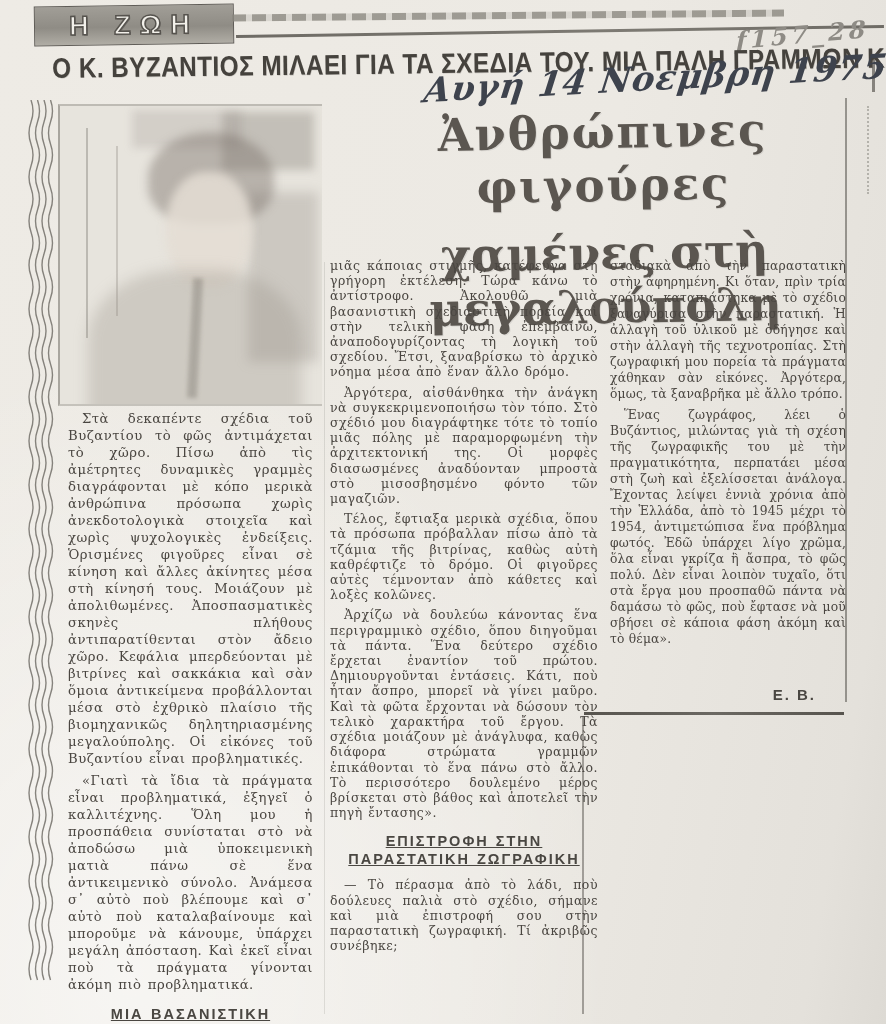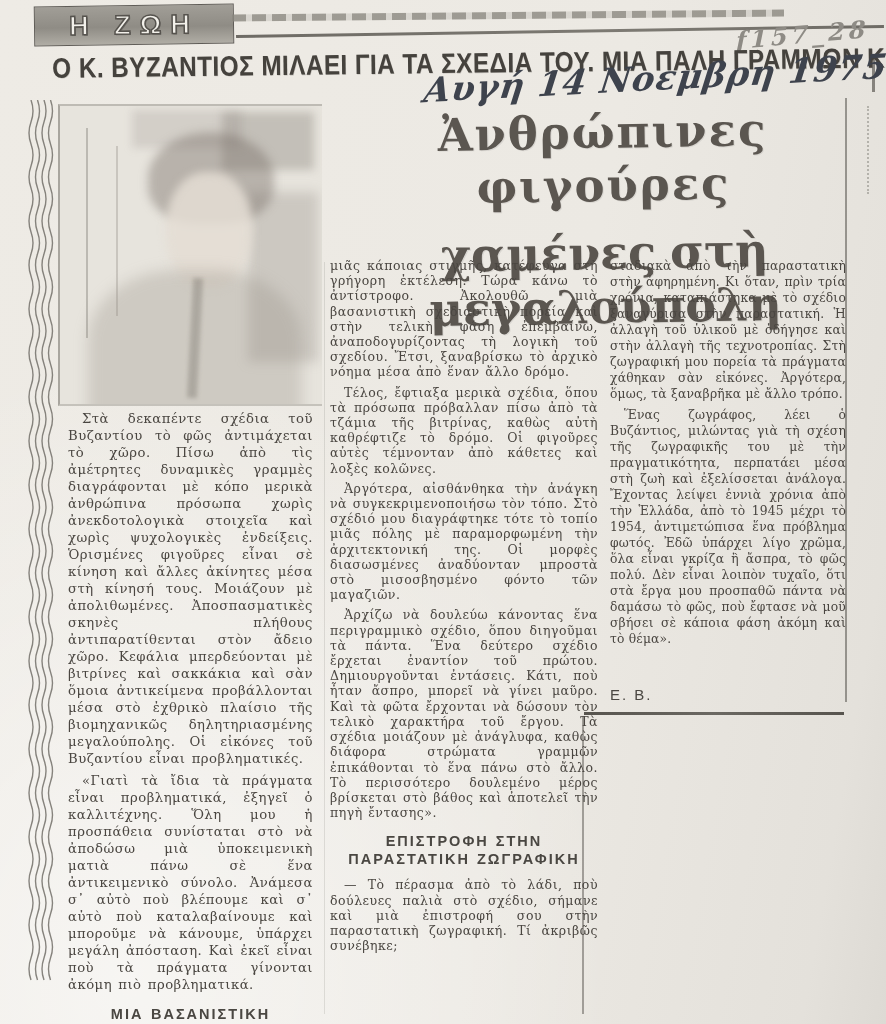--- a/index.html
+++ b/index.html
@@ -65,24 +65,24 @@
   .col p{margin:0 0 5px 0;text-indent:14px;}
   .col p.cont{text-indent:0;}
   .col-left{left:68px;top:410px;width:245px;height:614px;overflow:hidden;
     font-size:13.2px;line-height:17px;letter-spacing:.5px;word-spacing:1.5px;}
   .col-mid{left:330px;top:258px;width:268px;height:766px;overflow:hidden;
     font-size:12.5px;line-height:15.2px;letter-spacing:.5px;word-spacing:1px;}
   .col-right{left:610px;top:258px;width:236px;height:436px;overflow:hidden;
     font-size:12.3px;line-height:16px;letter-spacing:.2px;}
   .subhead{font-family:"Liberation Sans",sans-serif;font-weight:700;text-align:center;
     font-size:14.5px;line-height:18px;letter-spacing:2px;color:#4a4742;margin:12px 0 9px;
-    white-space:pre-line;text-indent:0;}
-  .signature{position:absolute;left:610px;top:686px;width:236px;text-align:left;
+    white-space:pre-line;text-indent:0;text-decoration:underline;}
+  .signature{position:absolute;left:610px;top:686px;width:236px;text-align:right;
     padding-right:30px;box-sizing:border-box;font-family:"Liberation Sans",sans-serif;
-    font-weight:400;font-size:15px;letter-spacing:2px;color:#4a4742;}
+    font-weight:700;font-size:15px;letter-spacing:2px;color:#4a4742;}
   
   .end-rule{position:absolute;left:584px;top:712px;width:260px;height:3px;
     background:linear-gradient(90deg,#57544e,#6b6862 50%,#57544e);}
   .vr-right{position:absolute;left:845px;top:98px;width:2px;height:604px;background:rgba(70,67,62,.5);}
   .vr-right-dotted{position:absolute;left:867px;top:106px;height:88px;width:0;
     border-left:2px dotted rgba(120,117,110,.45);}
   .vr-mid-bottom{position:absolute;left:582px;top:716px;width:2px;height:298px;background:rgba(70,67,62,.45);}
   .vr-leftmid{position:absolute;left:324px;top:262px;width:1px;height:752px;background:rgba(90,87,80,.15);}
 </style>
 </head>
@@ -133,22 +133,22 @@
   <section class="col col-left">
     <p>Στὰ δεκαπέντε σχέδια τοῦ Βυζαντίου τὸ φῶς ἀντιμάχεται τὸ χῶρο. Πίσω ἀπὸ τὶς ἀμέτρητες δυναμικὲς γραμμὲς διαγράφονται μὲ κόπο μερικὰ ἀνθρώπινα πρόσωπα χωρὶς ἀνεκδοτολογικὰ στοιχεῖα καὶ χωρὶς ψυχολογικὲς ἐνδείξεις. Ὁρισμένες φιγοῦρες εἶναι σὲ κίνηση καὶ ἄλλες ἀκίνητες μέσα στὴ κίνησή τους. Μοιάζουν μὲ ἀπολιθωμένες. Ἀποσπασματικὲς σκηνὲς πλήθους ἀντιπαρατίθενται στὸν ἄδειο χῶρο. Κεφάλια μπερδεύονται μὲ βιτρίνες καὶ σακκάκια καὶ σὰν ὅμοια ἀντικείμενα προβάλλονται μέσα στὸ ἐχθρικὸ πλαίσιο τῆς βιομηχανικῶς δηλητηριασμένης μεγαλούπολης. Οἱ εἰκόνες τοῦ Βυζαντίου εἶναι προβληματικές.</p>
     <p>«Γιατὶ τὰ ἴδια τὰ πράγματα εἶναι προβληματικά, ἐξηγεῖ ὁ καλλιτέχνης. Ὅλη μου ἡ προσπάθεια συνίσταται στὸ νὰ ἀποδώσω μιὰ ὑποκειμενικὴ ματιὰ πάνω σὲ ἕνα ἀντικειμενικὸ σύνολο. Ἀνάμεσα σ᾽ αὐτὸ ποὺ βλέπουμε καὶ σ᾽ αὐτὸ ποὺ καταλαβαίνουμε καὶ μποροῦμε νὰ κάνουμε, ὑπάρχει μεγάλη ἀπόσταση. Καὶ ἐκεῖ εἶναι ποὺ τὰ πράγματα γίνονται ἀκόμη πιὸ προβληματικά.</p>
     <h3 class="subhead">ΜΙΑ ΒΑΣΑΝΙΣΤΙΚΗ
 ΣΧΕΔΙΑΣΤΙΚΗ ΠΟΡΕΙΑ</h3>
 
   </section>
 
   <section class="col col-mid">
     <p class="cont">μιᾶς κάποιας στιγμῆς, κατέφευγα στὴ γρήγορη ἐκτέλεση. Τώρα κάνω τὸ ἀντίστροφο. Ἀκολουθῶ μιὰ βασανιστικὴ σχεδιαστικὴ πορεία καὶ στὴν τελικὴ φάση ἐπεμβαίνω, ἀναποδογυρίζοντας τὴ λογικὴ τοῦ σχεδίου. Ἔτσι, ξαναβρίσκω τὸ ἀρχικὸ νόημα μέσα ἀπὸ ἕναν ἄλλο δρόμο.</p>
+    <p>Ἀργότερα, αἰσθάνθηκα τὴν ἀνάγκη νὰ συγκεκριμενοποιήσω τὸν τόπο. Στὸ σχέδιό μου διαγράφτηκε τότε τὸ τοπίο μιᾶς πόλης μὲ παραμορφωμένη τὴν ἀρχιτεκτονική της. Οἱ μορφὲς διασωσμένες ἀναδύονταν μπροστὰ στὸ μισοσβησμένο φόντο τῶν μαγαζιῶν.</p>
     <p>Τέλος, ἔφτιαξα μερικὰ σχέδια, ὅπου τὰ πρόσωπα πρόβαλλαν πίσω ἀπὸ τὰ τζάμια τῆς βιτρίνας, καθὼς αὐτὴ καθρέφτιζε τὸ δρόμο. Οἱ φιγοῦρες αὐτὲς τέμνονταν ἀπὸ κάθετες καὶ λοξὲς κολῶνες.</p>
-    <p>Ἀργότερα, αἰσθάνθηκα τὴν ἀνάγκη νὰ συγκεκριμενοποιήσω τὸν τόπο. Στὸ σχέδιό μου διαγράφτηκε τότε τὸ τοπίο μιᾶς πόλης μὲ παραμορφωμένη τὴν ἀρχιτεκτονική της. Οἱ μορφὲς διασωσμένες ἀναδύονταν μπροστὰ στὸ μισοσβησμένο φόντο τῶν μαγαζιῶν.</p>
     <p>Ἀρχίζω νὰ δουλεύω κάνοντας ἕνα περιγραμμικὸ σχέδιο, ὅπου διηγοῦμαι τὰ πάντα. Ἕνα δεύτερο σχέδιο ἔρχεται ἐναντίον τοῦ πρώτου. Δημιουργοῦνται ἐντάσεις. Κάτι, ποὺ ἦταν ἄσπρο, μπορεῖ νὰ γίνει μαῦρο. Καὶ τὰ φῶτα ἔρχονται νὰ δώσουν τὸν τελικὸ χαρακτήρα τοῦ ἔργου. Τὰ σχέδια μοιάζουν μὲ ἀνάγλυφα, καθὼς διάφορα στρώματα γραμμῶν ἐπικάθονται τὸ ἕνα πάνω στὸ ἄλλο. Τὸ περισσότερο δουλεμένο μέρος βρίσκεται στὸ βάθος καὶ ἀποτελεῖ τὴν πηγὴ ἔντασης».</p>
     <h3 class="subhead">ΕΠΙΣΤΡΟΦΗ ΣΤΗΝ
 ΠΑΡΑΣΤΑΤΙΚΗ ΖΩΓΡΑΦΙΚΗ</h3>
     <p>— Τὸ πέρασμα ἀπὸ τὸ λάδι, ποὺ δούλευες παλιὰ στὸ σχέδιο, σήμανε καὶ μιὰ ἐπιστροφή σου στὴν παραστατικὴ ζωγραφική. Τί ἀκριβῶς συνέβηκε;</p>
 
   </section>
 
   <section class="col col-right">
     <p class="cont">σταδιακὰ ἀπὸ τὴν παραστατικὴ στὴν ἀφηρημένη. Κι ὅταν, πρὶν τρία χρόνια, καταπιάστηκα μὲ τὸ σχέδιο ξαναγύρισα στὴν παραστατική. Ἡ ἀλλαγὴ τοῦ ὑλικοῦ μὲ ὁδήγησε καὶ στὴν ἀλλαγὴ τῆς τεχνοτροπίας. Στὴ ζωγραφική μου πορεία τὰ πράγματα χάθηκαν σὰν εἰκόνες. Ἀργότερα, ὅμως, τὰ ξαναβρῆκα μὲ ἄλλο τρόπο.</p>
     <p>Ἕνας ζωγράφος, λέει ὁ Βυζάντιος, μιλώντας γιὰ τὴ σχέση τῆς ζωγραφικῆς του μὲ τὴν πραγματικότητα, περπατάει μέσα στὴ ζωὴ καὶ ἐξελίσσεται ἀνάλογα. Ἔχοντας λείψει ἐννιὰ χρόνια ἀπὸ τὴν Ἑλλάδα, ἀπὸ τὸ 1945 μέχρι τὸ 1954, ἀντιμετώπισα ἕνα πρόβλημα φωτός. Ἐδῶ ὑπάρχει λίγο χρῶμα, ὅλα εἶναι γκρίζα ἢ ἄσπρα, τὸ φῶς πολύ. Δὲν εἶναι λοιπὸν τυχαῖο, ὅτι στὰ ἔργα μου προσπαθῶ πάντα νὰ δαμάσω τὸ φῶς, ποὺ ἔφτασε νὰ μοῦ σβήσει σὲ κάποια φάση ἀκόμη καὶ τὸ θέμα».</p>

